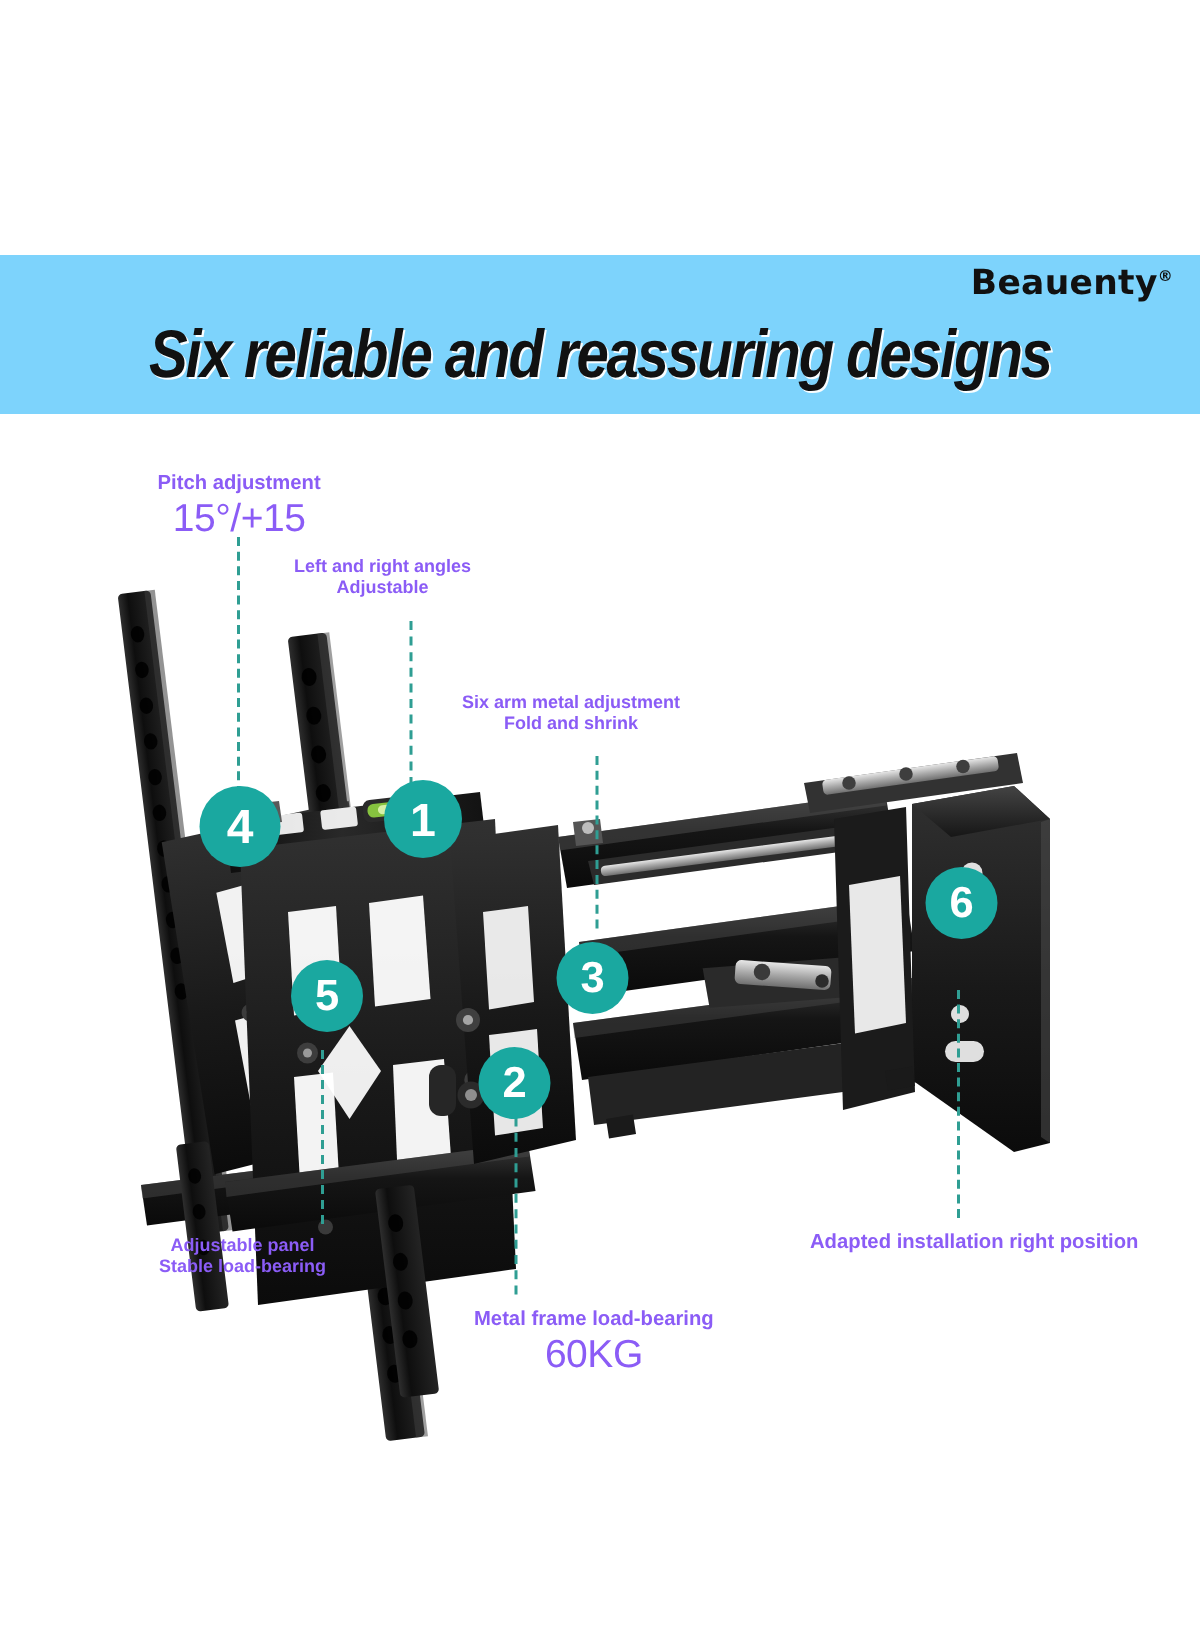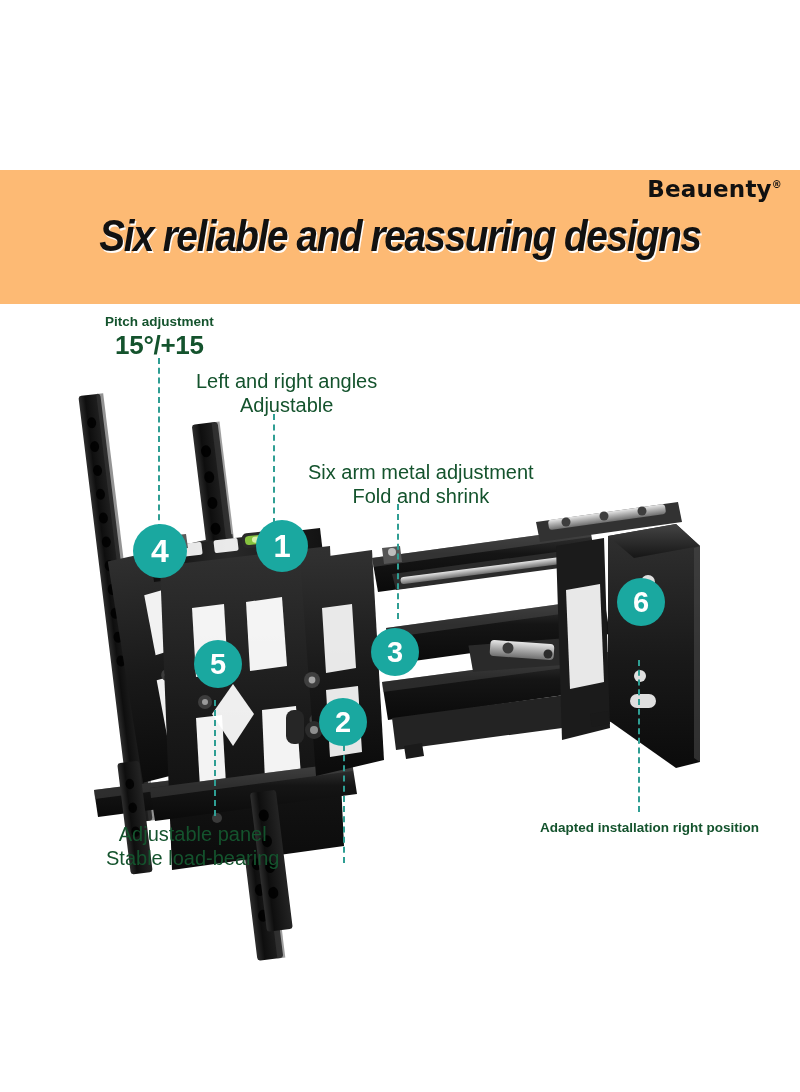--- a/index.html
+++ b/index.html
@@ -18,22 +18,22 @@
     background: #ffffff;
     overflow: hidden;
   }
 
   
   #header-band {
     position: absolute;
     left: 0;
     top: 170px;
     width: 800px;
-    height: 134px;
-    background: #fdba74;
+    height: 106px;
+    background: #7dd3fc;
   }
   #brand-logo {
     position: absolute;
     right: 18px;
     top: 8px;
     font-family: "DejaVu Sans", sans-serif;
     font-size: 23px;
     font-weight: 700;
     letter-spacing: 0.2px;
     color: #111111;
@@ -58,39 +58,39 @@
     letter-spacing: -1.6px;
     transform: scaleX(0.86);
     transform-origin: center;
     white-space: nowrap;
     text-shadow: 1.5px 1.5px 0 rgba(255,255,255,0.95);
   }
 
   
   .callout {
     position: absolute;
-    color: #14532d;
+    color: #8b5cf6;
     line-height: 1.18;
   }
   .callout .small {
     font-size: 13.5px;
     font-weight: 700;
     display: block;
     white-space: nowrap;
   }
   .callout .big {
     font-size: 26px;
-    font-weight: 700;
+    font-weight: 400;
     display: block;
     white-space: nowrap;
     letter-spacing: -0.3px;
   }
   .callout .med {
-    font-size: 20px;
-    font-weight: 400;
+    font-size: 12px;
+    font-weight: 700;
     display: block;
     white-space: nowrap;
   }
 
   #callout-pitch      { left: 105px; top: 314px; text-align: center; }
   #callout-angles     { left: 196px; top: 370px; text-align: center; }
   #callout-sixarm     { left: 308px; top: 461px; text-align: center; }
   #callout-panel      { left: 106px; top: 823px; text-align: center; }
   #callout-frame      { left: 316px; top: 871px; text-align: center; }
   #callout-holes      { left: 540px; top: 820px; text-align: center; }
@@ -395,18 +395,22 @@
   <div class="callout" id="callout-sixarm">
     <span class="med">Six arm metal adjustment</span>
     <span class="med">Fold and shrink</span>
   </div>
 
   <div class="callout" id="callout-panel">
     <span class="med">Adjustable panel</span>
     <span class="med">Stable load-bearing</span>
   </div>
 
+  <div class="callout" id="callout-frame">
+    <span class="small">Metal frame load-bearing</span>
+    <span class="big">60KG</span>
+  </div>
 
   <div class="callout" id="callout-holes">
     <span class="small">Adapted installation right position</span>
   </div>
 
 </div>
 
 </body></html>

